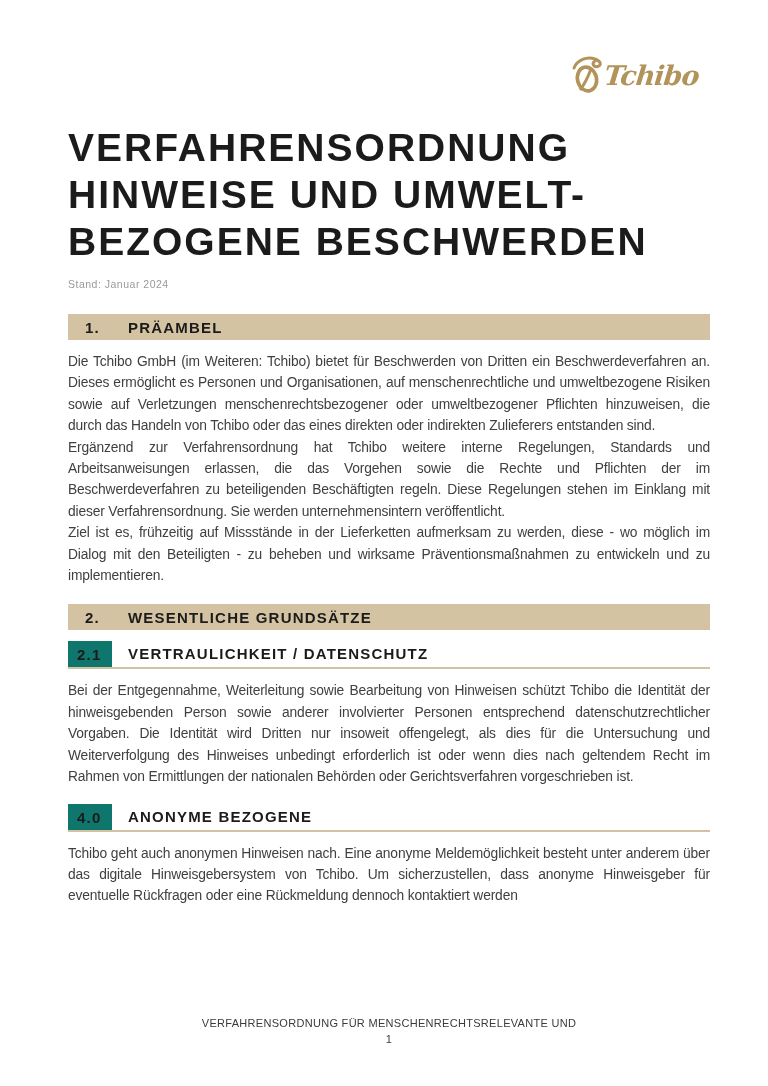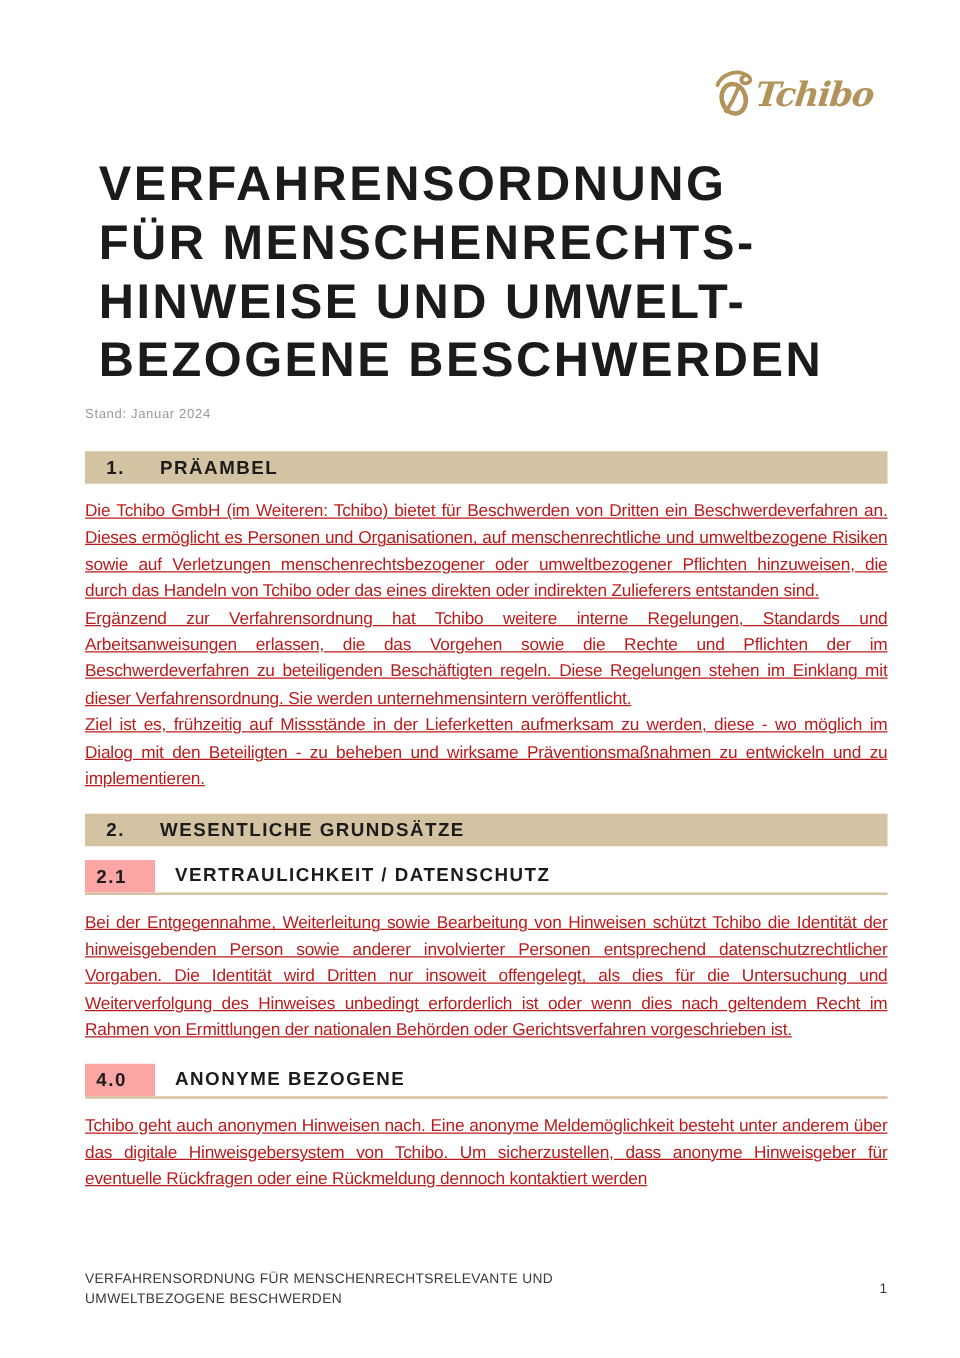--- a/index.html
+++ b/index.html
@@ -29,21 +29,20 @@
 
   
   .doc-title {
     margin-top: 28px;
     color: #1b1b1b;
     font-weight: 700;
     font-size: 39px;
     line-height: 47px;
     letter-spacing: 2px;
     font-stretch: condensed;
-    margin-left: 11px;
   }
   .date-note {
     margin-top: 13px;
     color: #9a9a9a;
     font-size: 10.5px;
     letter-spacing: 0.5px;
   }
 
   
   .bar-heading {
@@ -69,60 +68,60 @@
     display: flex;
     align-items: stretch;
     border-bottom: 2px solid #d3c3a2;
     color: #1b1b1b;
     font-weight: 700;
     font-size: 15px;
     letter-spacing: 1.2px;
     font-stretch: condensed;
   }
   .sub-heading .num {
-    background: #fca5a5;
-    width: 56px;
+    background: #0f766e;
+    width: 44px;
     padding: 5px 0 4px 9px;
   }
   .sub-heading .sub-title {
     margin-left: 16px;
     align-self: center;
     padding-bottom: 1px;
   }
 
   
   .body-text {
     margin-top: 11px;
-    color: #b91c1c;
+    color: #404040;
     font-size: 13.8px;
     line-height: 21.4px;
     letter-spacing: -0.15px;
     text-align: justify;
     font-stretch: condensed;
-    text-decoration: underline;
   }
   .body-text p { margin: 0; }
 
   .gap-before-bar2 { margin-top: 18px; }
   .body-tight { }
 
   
   .footer {
     position: absolute;
     left: 68px;
     right: 58px;
     top: 1016px;
     display: flex;
     justify-content: space-between;
     align-items: center;
     color: #3a3a3a;
     font-size: 11px;
     line-height: 15.5px;
     letter-spacing: 0.3px;
     font-stretch: condensed;
+    flex-direction: column;
   }
 </style>
 </head>
 <body>
 
 <div class="page">
   <div class="content">
 
     <div class="logo-row">
       <svg width="140" height="44" viewBox="0 0 140 44" aria-hidden="true">
@@ -131,21 +130,20 @@
           <ellipse cx="17" cy="27" rx="9.5" ry="12" stroke-width="3.6" transform="rotate(-14 17 27)"></ellipse>
           <path d="M21 17 C18 25 14 33 10 38" stroke-width="3"></path>
           <path d="M4 16 C7 8 17 4 25 7 C31 9 32 13.5 27.5 14.5 C23.5 15.4 21 11.5 25.5 8.5" stroke-width="3" stroke-linecap="round"></path>
         </g>
         <text x="37" y="33" font-family="DejaVu Serif, serif" font-style="italic" font-weight="bold" font-size="27" letter-spacing="-1" fill="#b2935a" transform="skewX(-6)">Tchibo</text>
       </svg>
     </div>
 
     <h1 class="doc-title">
       <div>VERFAHRENSORDNUNG</div>
-      <div>FÜR MENSCHENRECHTS-</div>
       <div>HINWEISE UND UMWELT-</div>
       <div>BEZOGENE BESCHWERDEN</div>
     </h1>
 
     <div class="date-note">Stand: Januar 2024</div>
 
     <div class="bar-heading">
       <span class="num">1.</span>
       <span class="bar-title">PRÄAMBEL</span>
     </div>
@@ -174,17 +172,16 @@
     </div>
     <div class="body-text body-tight">
       <p>Tchibo geht auch anonymen Hinweisen nach. Eine anonyme Meldemöglichkeit besteht unter anderem über das digitale Hinweisgebersystem von Tchibo. Um sicherzustellen, dass anonyme Hinweisgeber für eventuelle Rückfragen oder eine Rückmeldung dennoch kontaktiert werden</p>
     </div>
 
   </div>
 
   <div class="footer">
     <div>
       <div>VERFAHRENSORDNUNG FÜR MENSCHENRECHTSRELEVANTE UND</div>
-      <div>UMWELTBEZOGENE BESCHWERDEN</div>
     </div>
     <div>1</div>
   </div>
 </div>
 
 </body></html>

